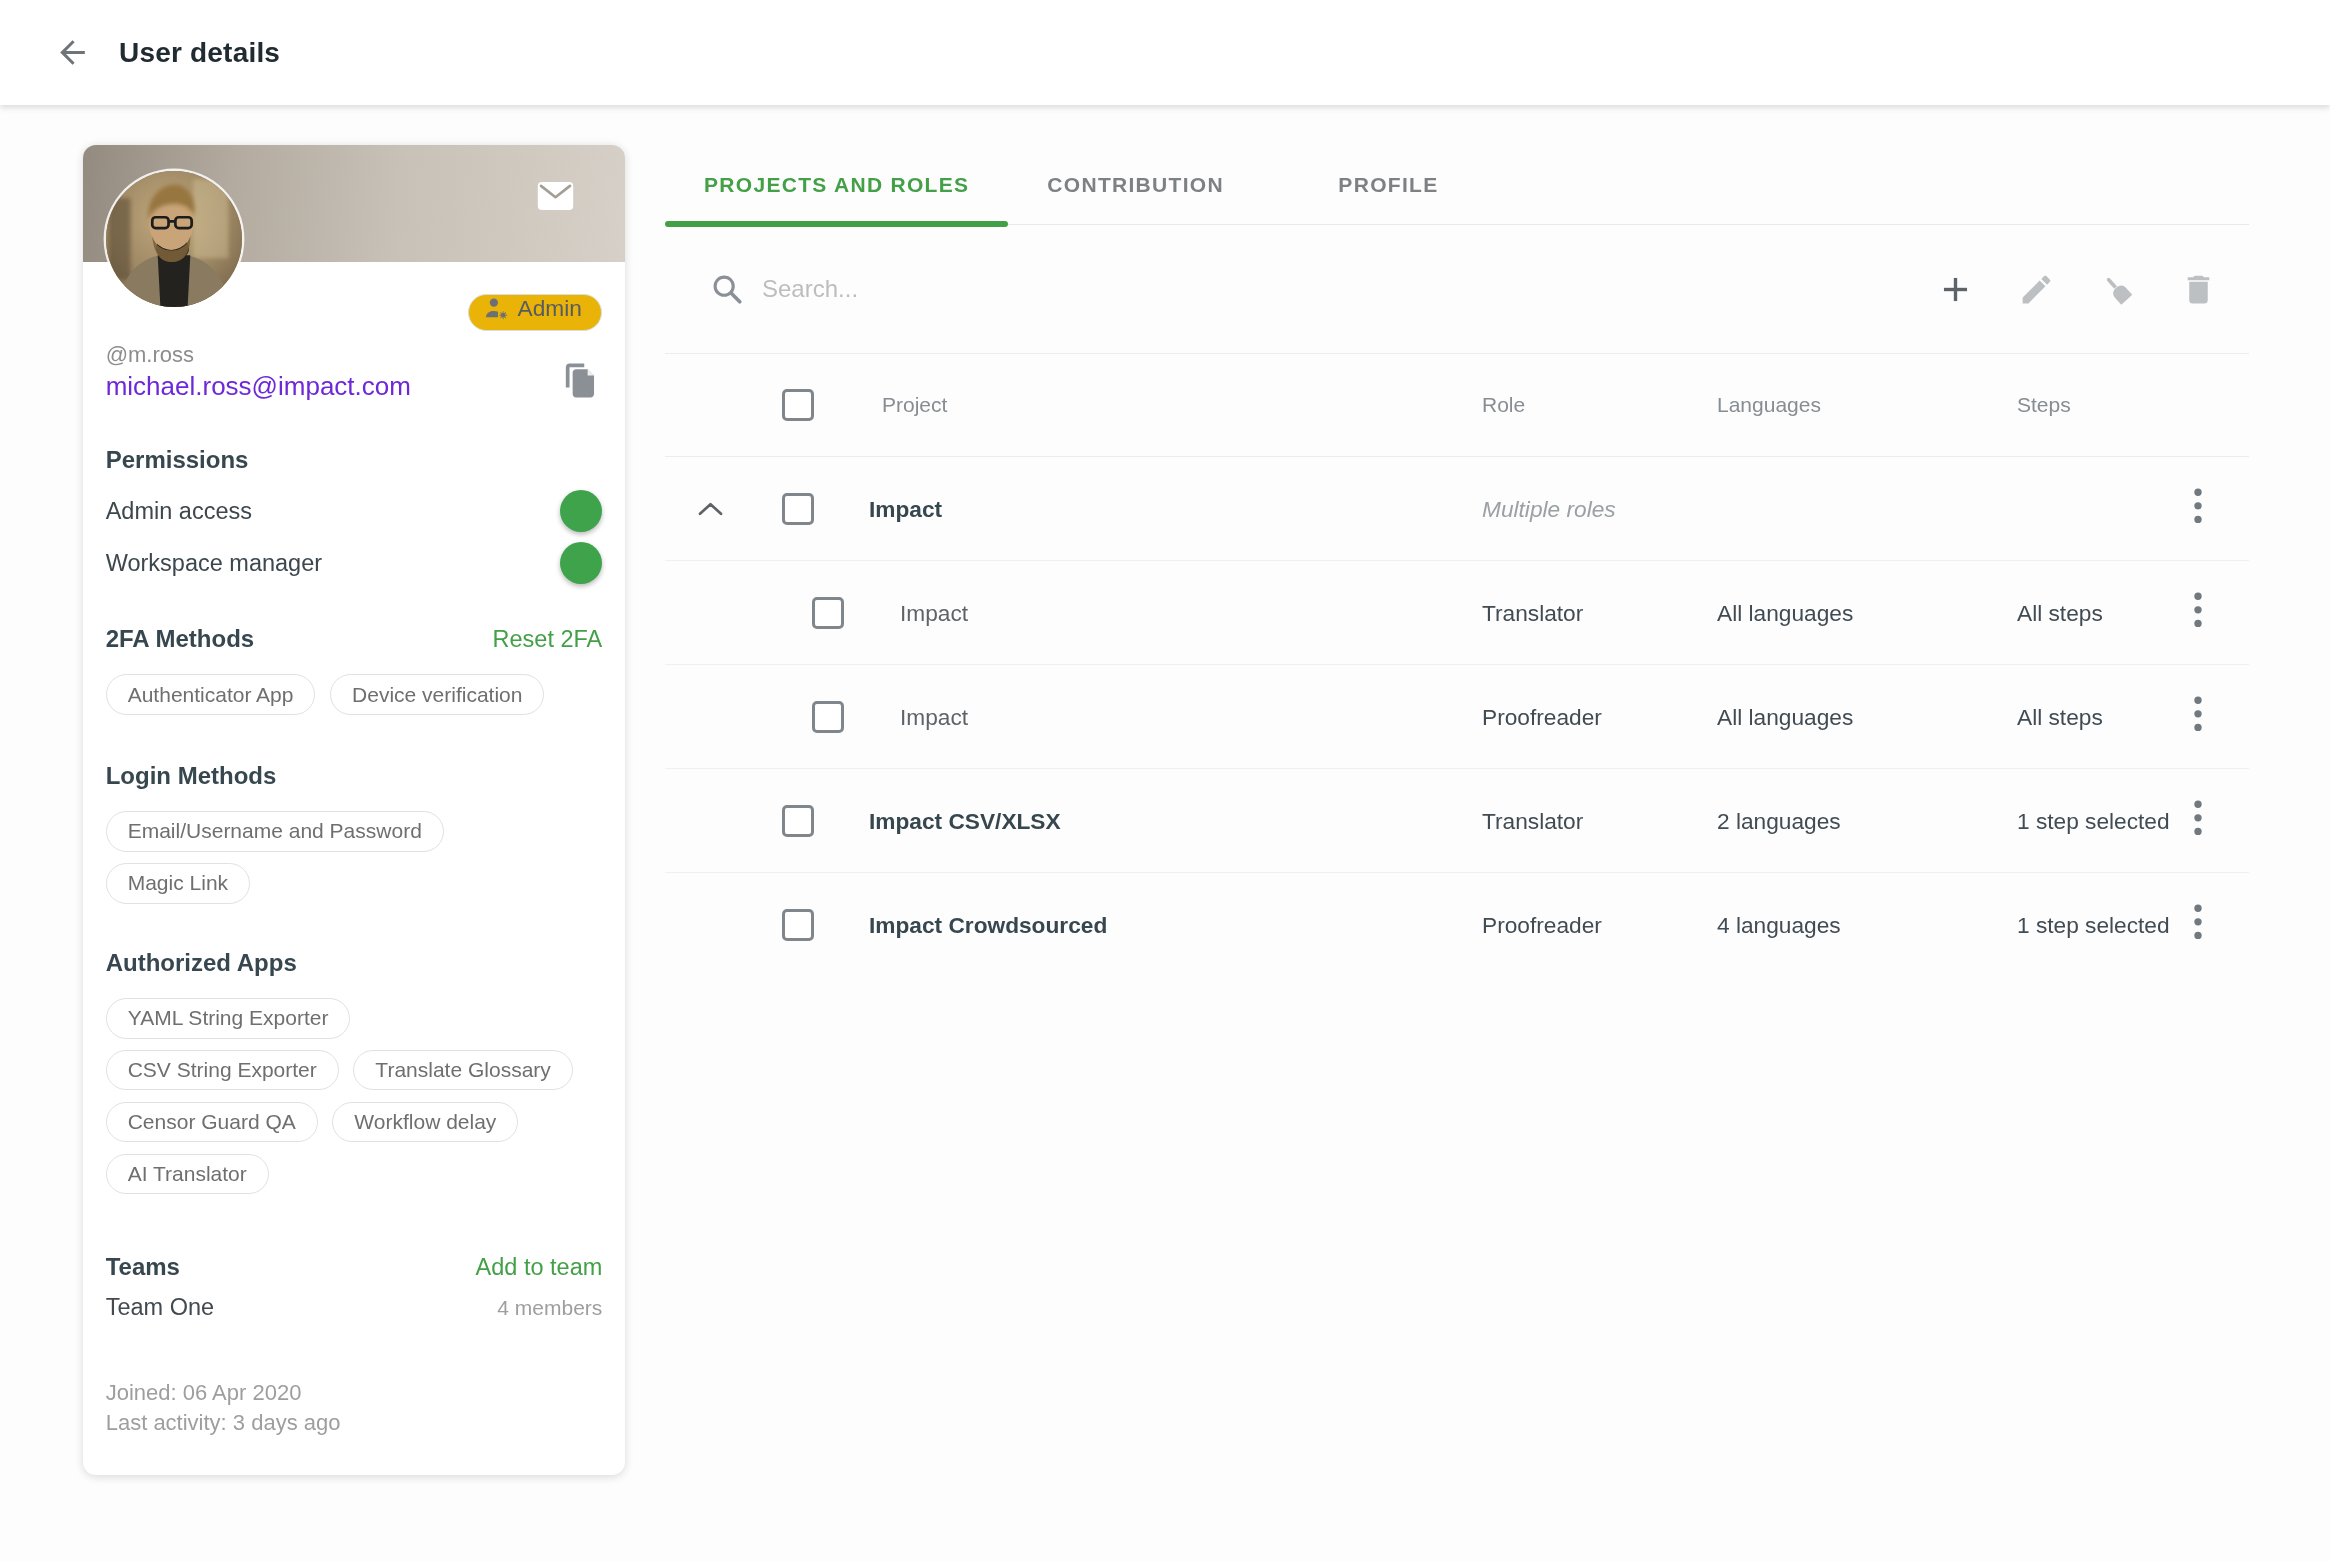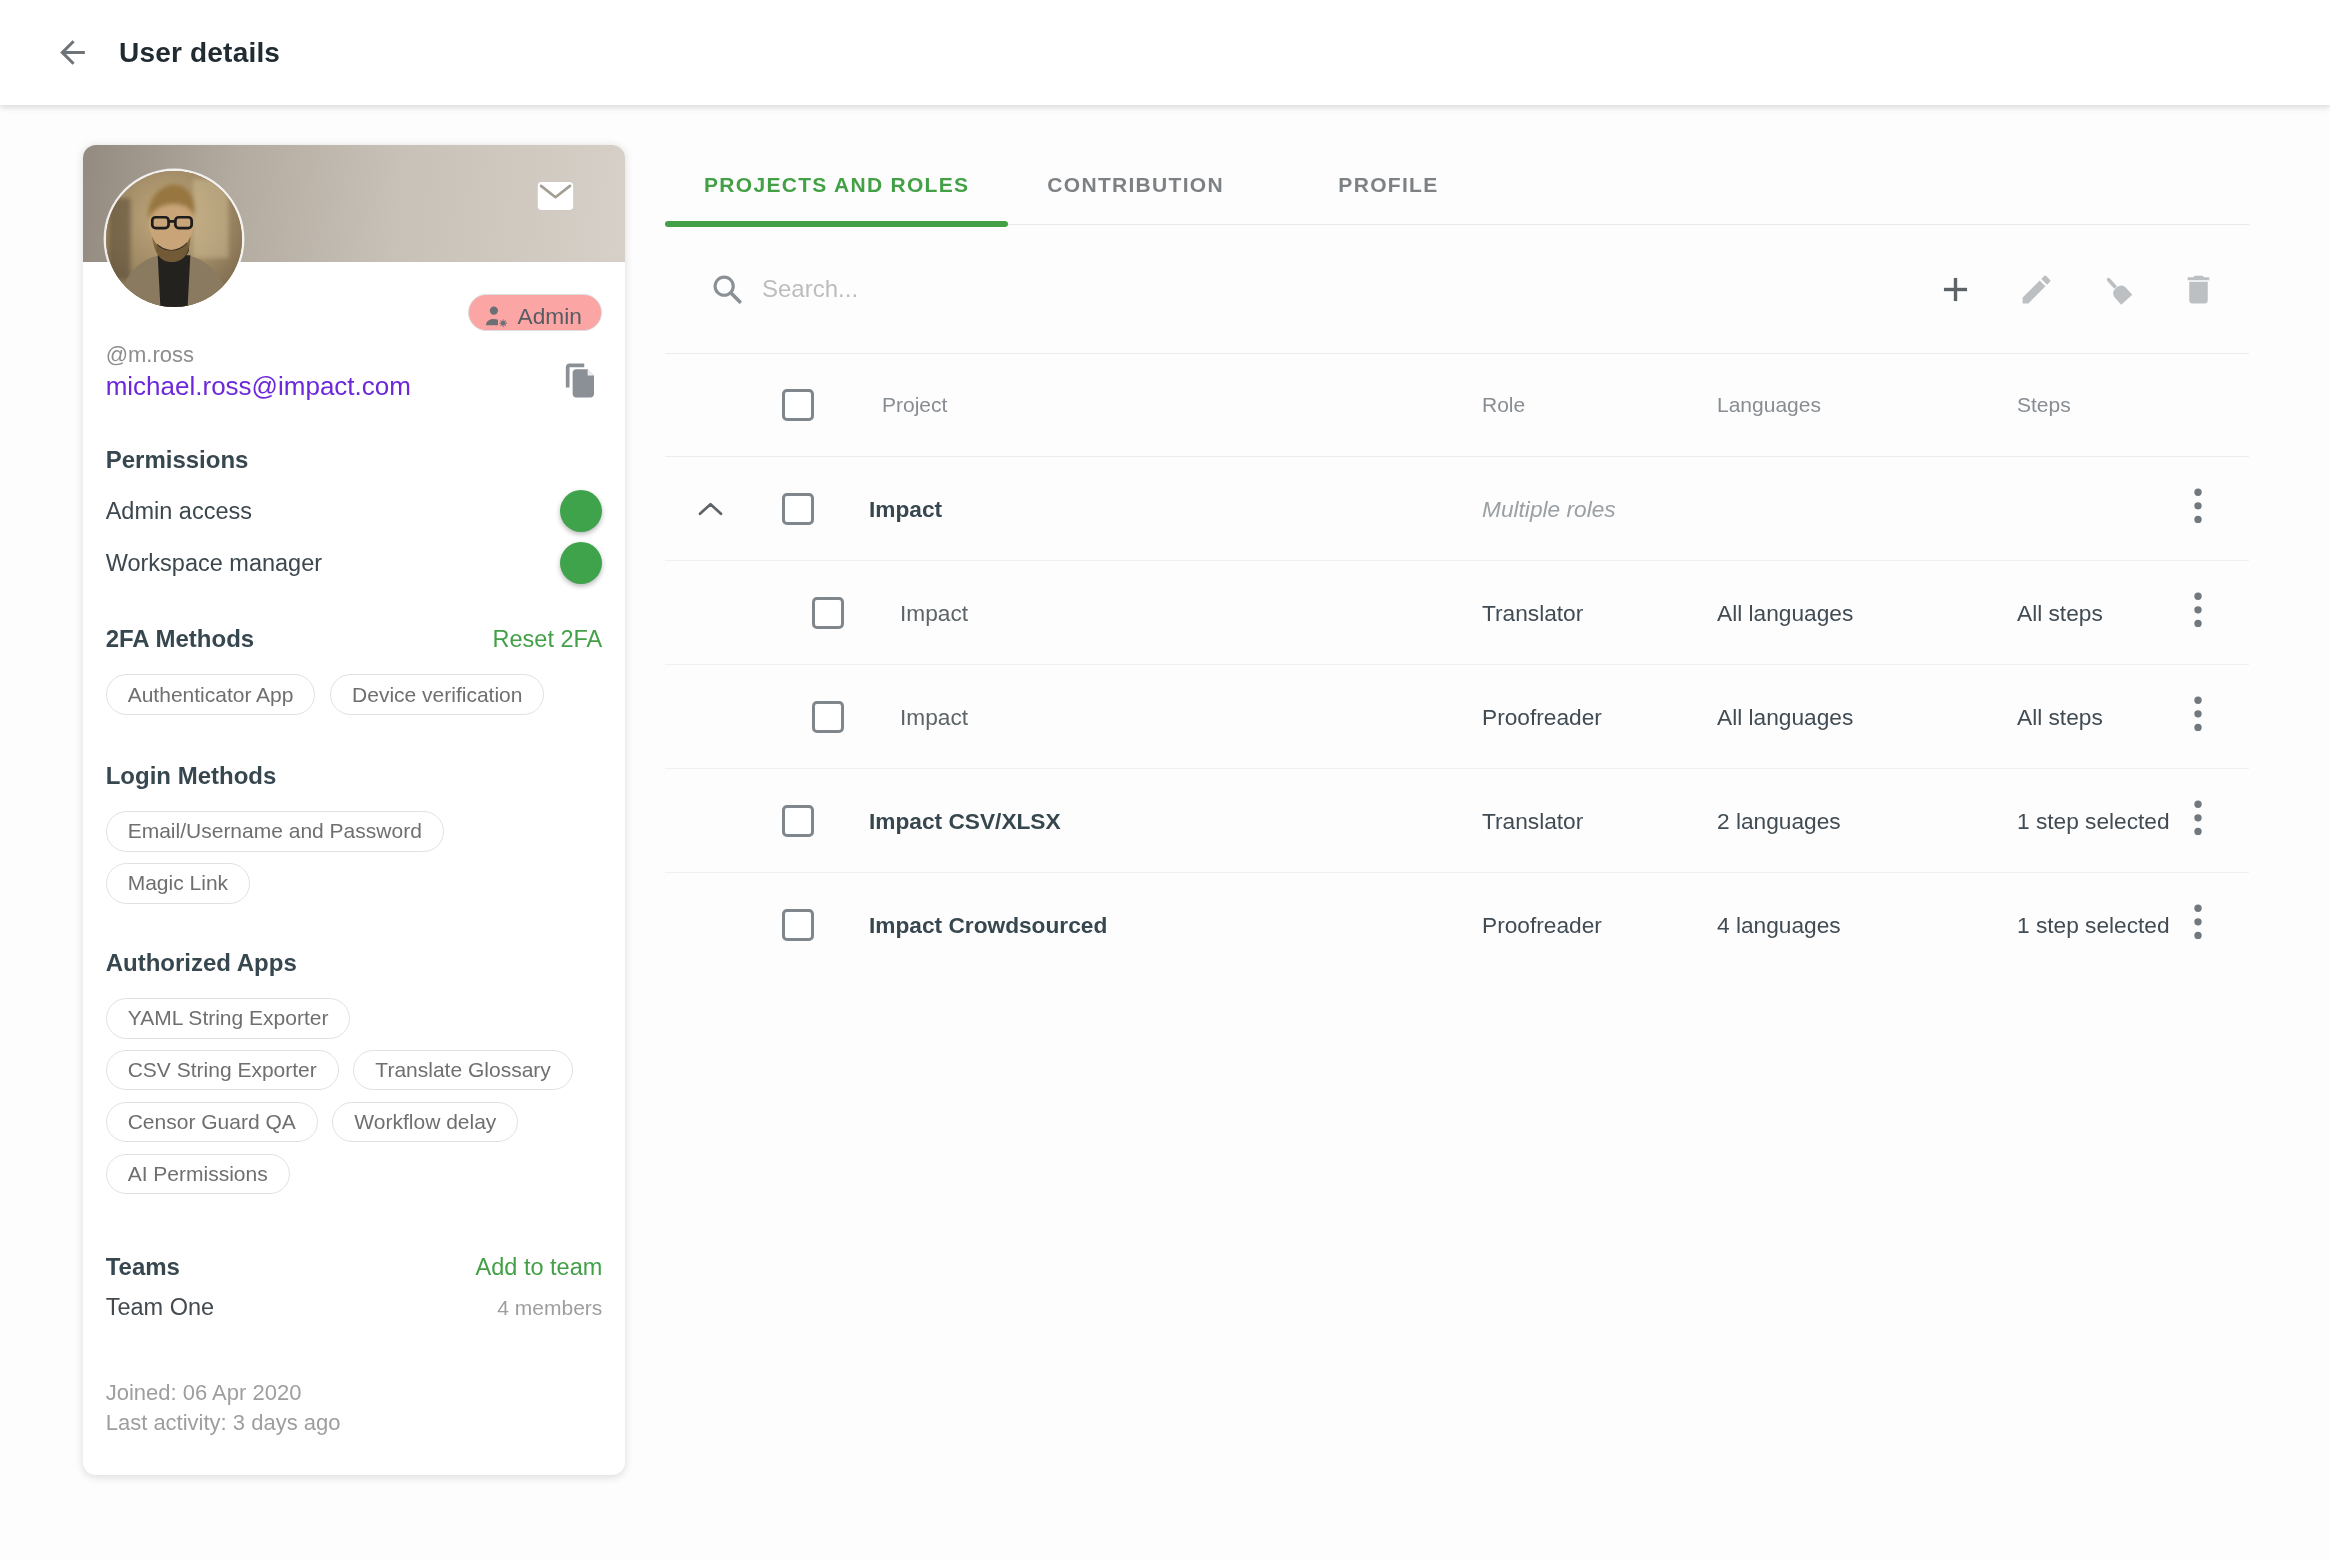--- a/index.html
+++ b/index.html
@@ -39,23 +39,23 @@
   .avatar svg { width:100%; height:100%; display:block; }
   .mail-btn {
     position:absolute; top:31px; right:47px; width:45px; height:39px;
     border:none; background:transparent; cursor:pointer; display:flex;
     align-items:center; justify-content:center;
   }
   .card-body { padding:0 22.7px 37px 22.7px; }
 
   .badge-row { display:flex; justify-content:flex-end; margin-top:32px; }
   .admin-badge {
-    display:inline-flex; align-items:flex-end; gap:7px; height:37px;
+    display:inline-flex; align-items:flex-start; gap:7px; height:37px;
     padding:0 19.4px 0 14.6px; border:1.6px solid #dcdcdc; border-radius:18.6px;
-    background:#fca5a5; color:#565c61; font-size:22.7px;
+    background:#eab308; color:#565c61; font-size:22.7px;
   }
   .user-name { font-size:32px; font-weight:700; color:#333f48; margin-top:29px; }
   .id-row { display:flex; justify-content:space-between; align-items:flex-end; margin-top:8px; }
   .username { font-size:22px; color:#8d8d8d; line-height:32px; }
   .email { font-size:26px; color:#6d28d9; line-height:31px; text-decoration:none; display:block; }
   .copy-btn { border:none; background:transparent; cursor:pointer; padding:0 4.9px; }
 
   .sec-h { font-size:24px; font-weight:700; color:#37474f; }
   .perm-h { margin-top:44px; }
   .perm-list { margin-top:11.3px; }
@@ -235,21 +235,21 @@
           <span class="chip">Magic Link</span>
         </div>
 
       <h3 class="sec-h apps-h">Authorized Apps</h3>
       <div class="chips">
           <span class="chip">YAML String Exporter</span>
           <span class="chip">CSV String Exporter</span>
           <span class="chip">Translate Glossary</span>
           <span class="chip">Censor Guard QA</span>
           <span class="chip">Workflow delay</span>
-          <span class="chip">AI Permissions</span>
+          <span class="chip">AI Translator</span>
         </div>
 
       <div class="teams-h-row">
         <h3 class="sec-h">Teams</h3>
         <button class="green-link">Add to team</button>
       </div>
       <div>
           <div class="team-row">
             <span class="team-name">Team One</span>
             <span class="team-meta">4 members</span>

